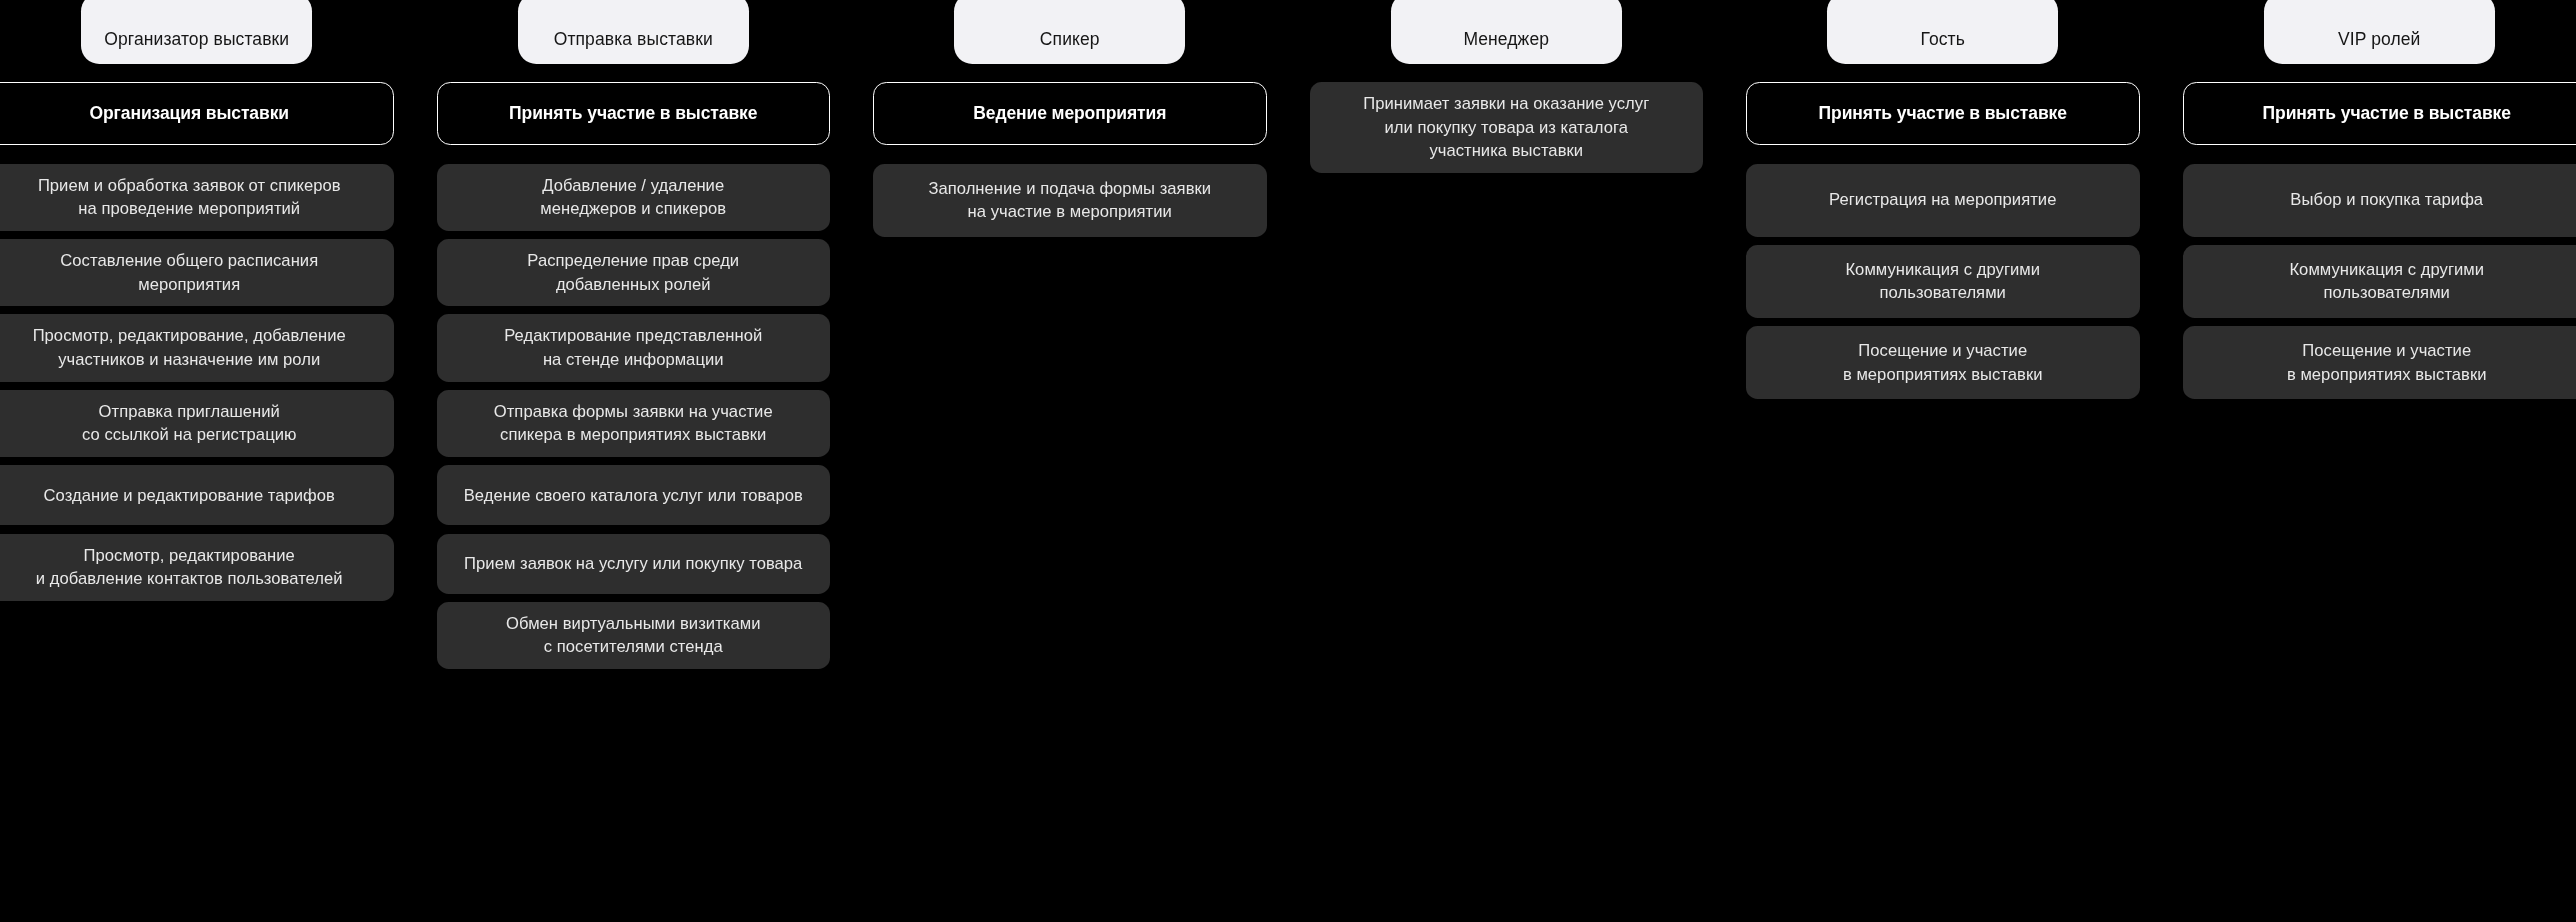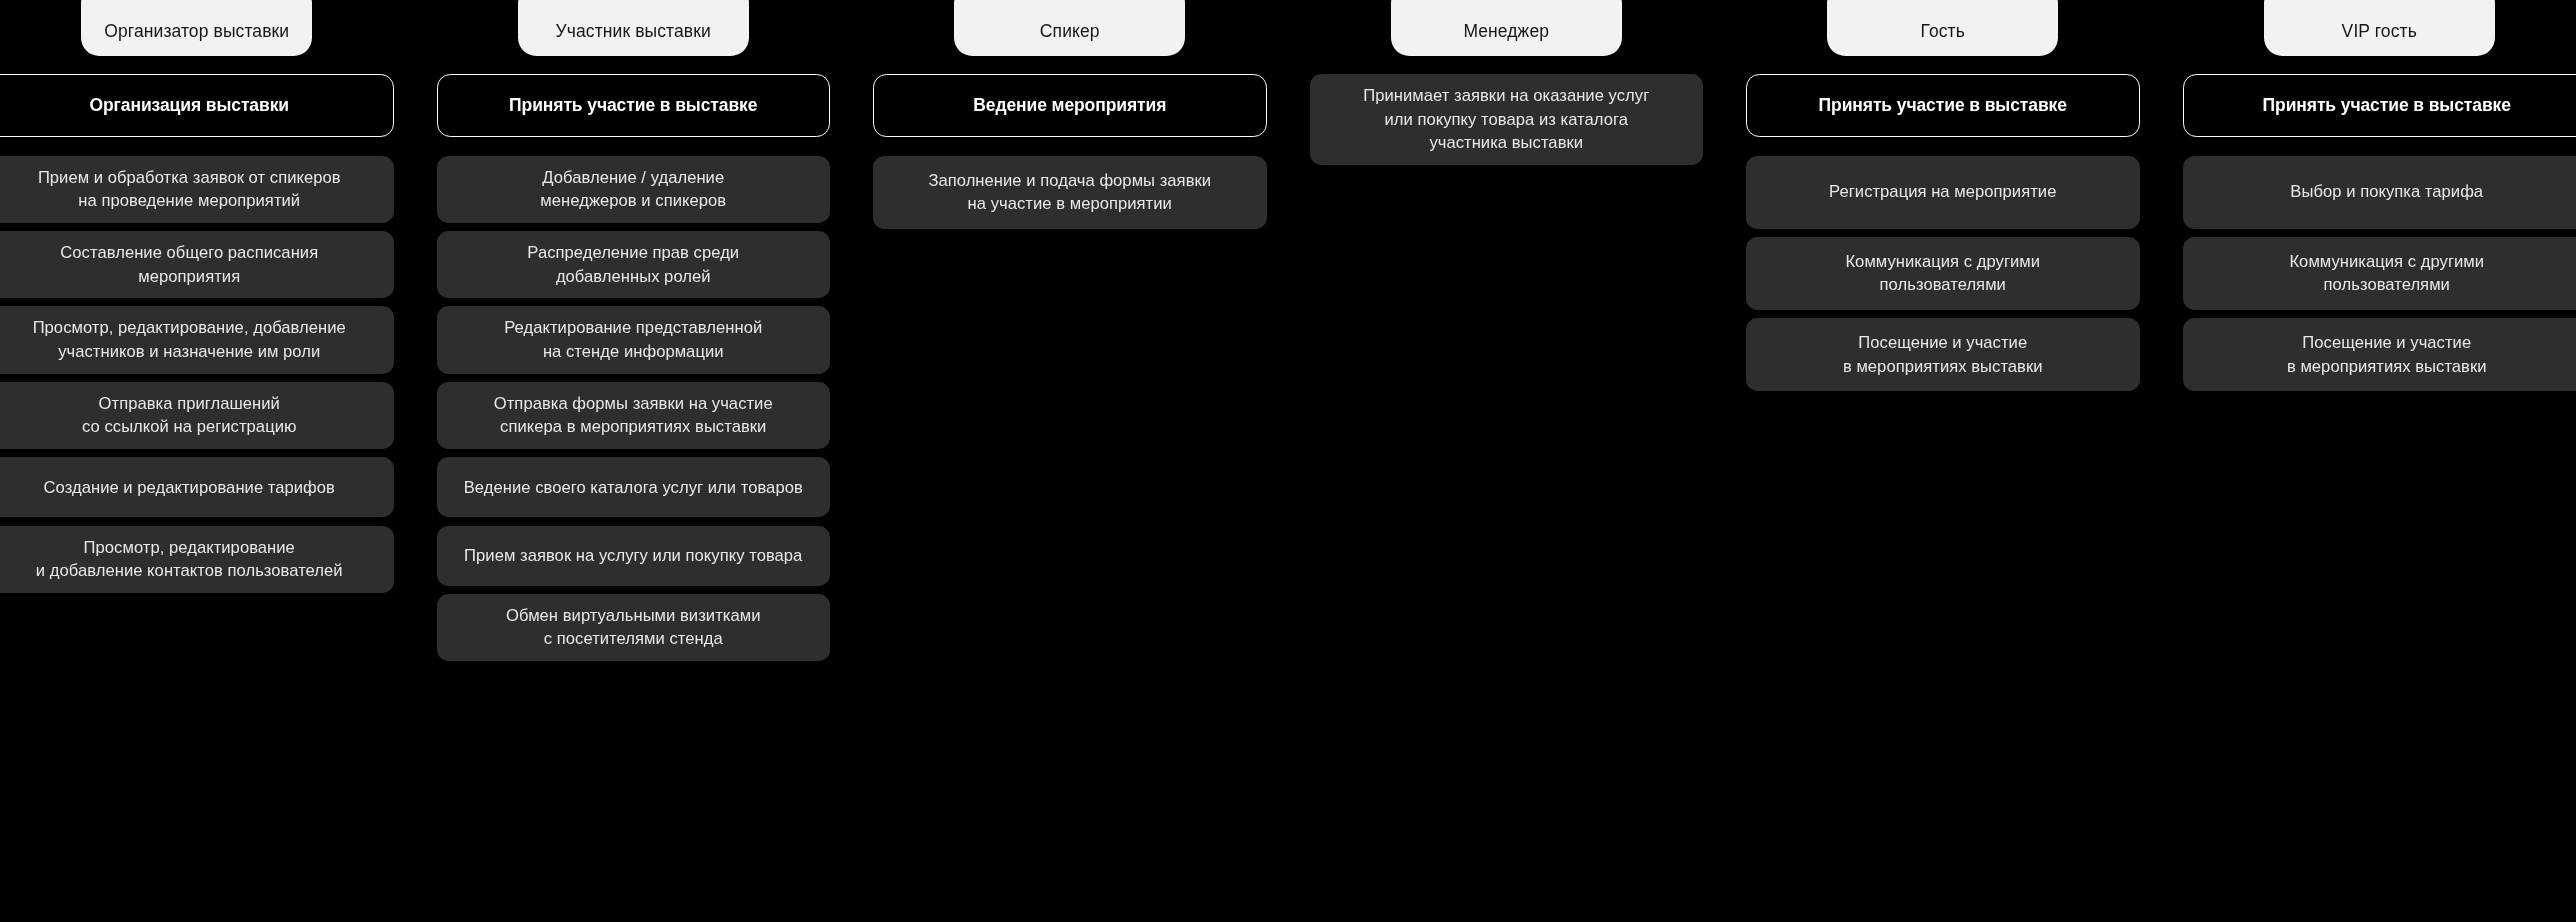--- a/index.html
+++ b/index.html
@@ -16,21 +16,21 @@
     grid-template-columns:repeat(6, 1fr);
     column-gap:43px;
     padding:0 0 0 0;
     box-sizing:border-box;
   }
   .col{
     position:relative;
     display:flex;
     flex-direction:column;
     align-items:stretch;
-    padding-top:8px;
+    padding-top:16px;
   }
   
   .role-pill{
     align-self:center;
     width:231px;
     height:71px;
     margin-top:-23px;
     background:#f2f2f5;
     border-radius:18.3px;
     display:flex;
@@ -134,21 +134,21 @@
         </div>
       <div class="card h3">
           <span>Просмотр, редактирование
 и добавление контактов пользователей</span>
         </div>
     </div>
   </div>
 
   <div class="col">
     <div class="role-pill">
-      <span>Участник выставки</span>
+      <span>Отправка выставки</span>
     </div>
     <div class="goal-box">
       <span>Принять участие в выставке</span>
     </div>
     <div class="cards">
       <div class="card h3">
           <span>Добавление / удаление
 менеджеров и спикеров</span>
         </div>
       <div class="card h3">
@@ -221,21 +221,21 @@
         </div>
       <div class="card h4">
           <span>Посещение и участие
 в мероприятиях выставки</span>
         </div>
     </div>
   </div>
 
   <div class="col">
     <div class="role-pill">
-      <span>VIP гость</span>
+      <span>VIP ролей</span>
     </div>
     <div class="goal-box">
       <span>Принять участие в выставке</span>
     </div>
     <div class="cards">
       <div class="card h4">
           <span>Выбор и покупка тарифа</span>
         </div>
       <div class="card h4">
           <span>Коммуникация с другими

